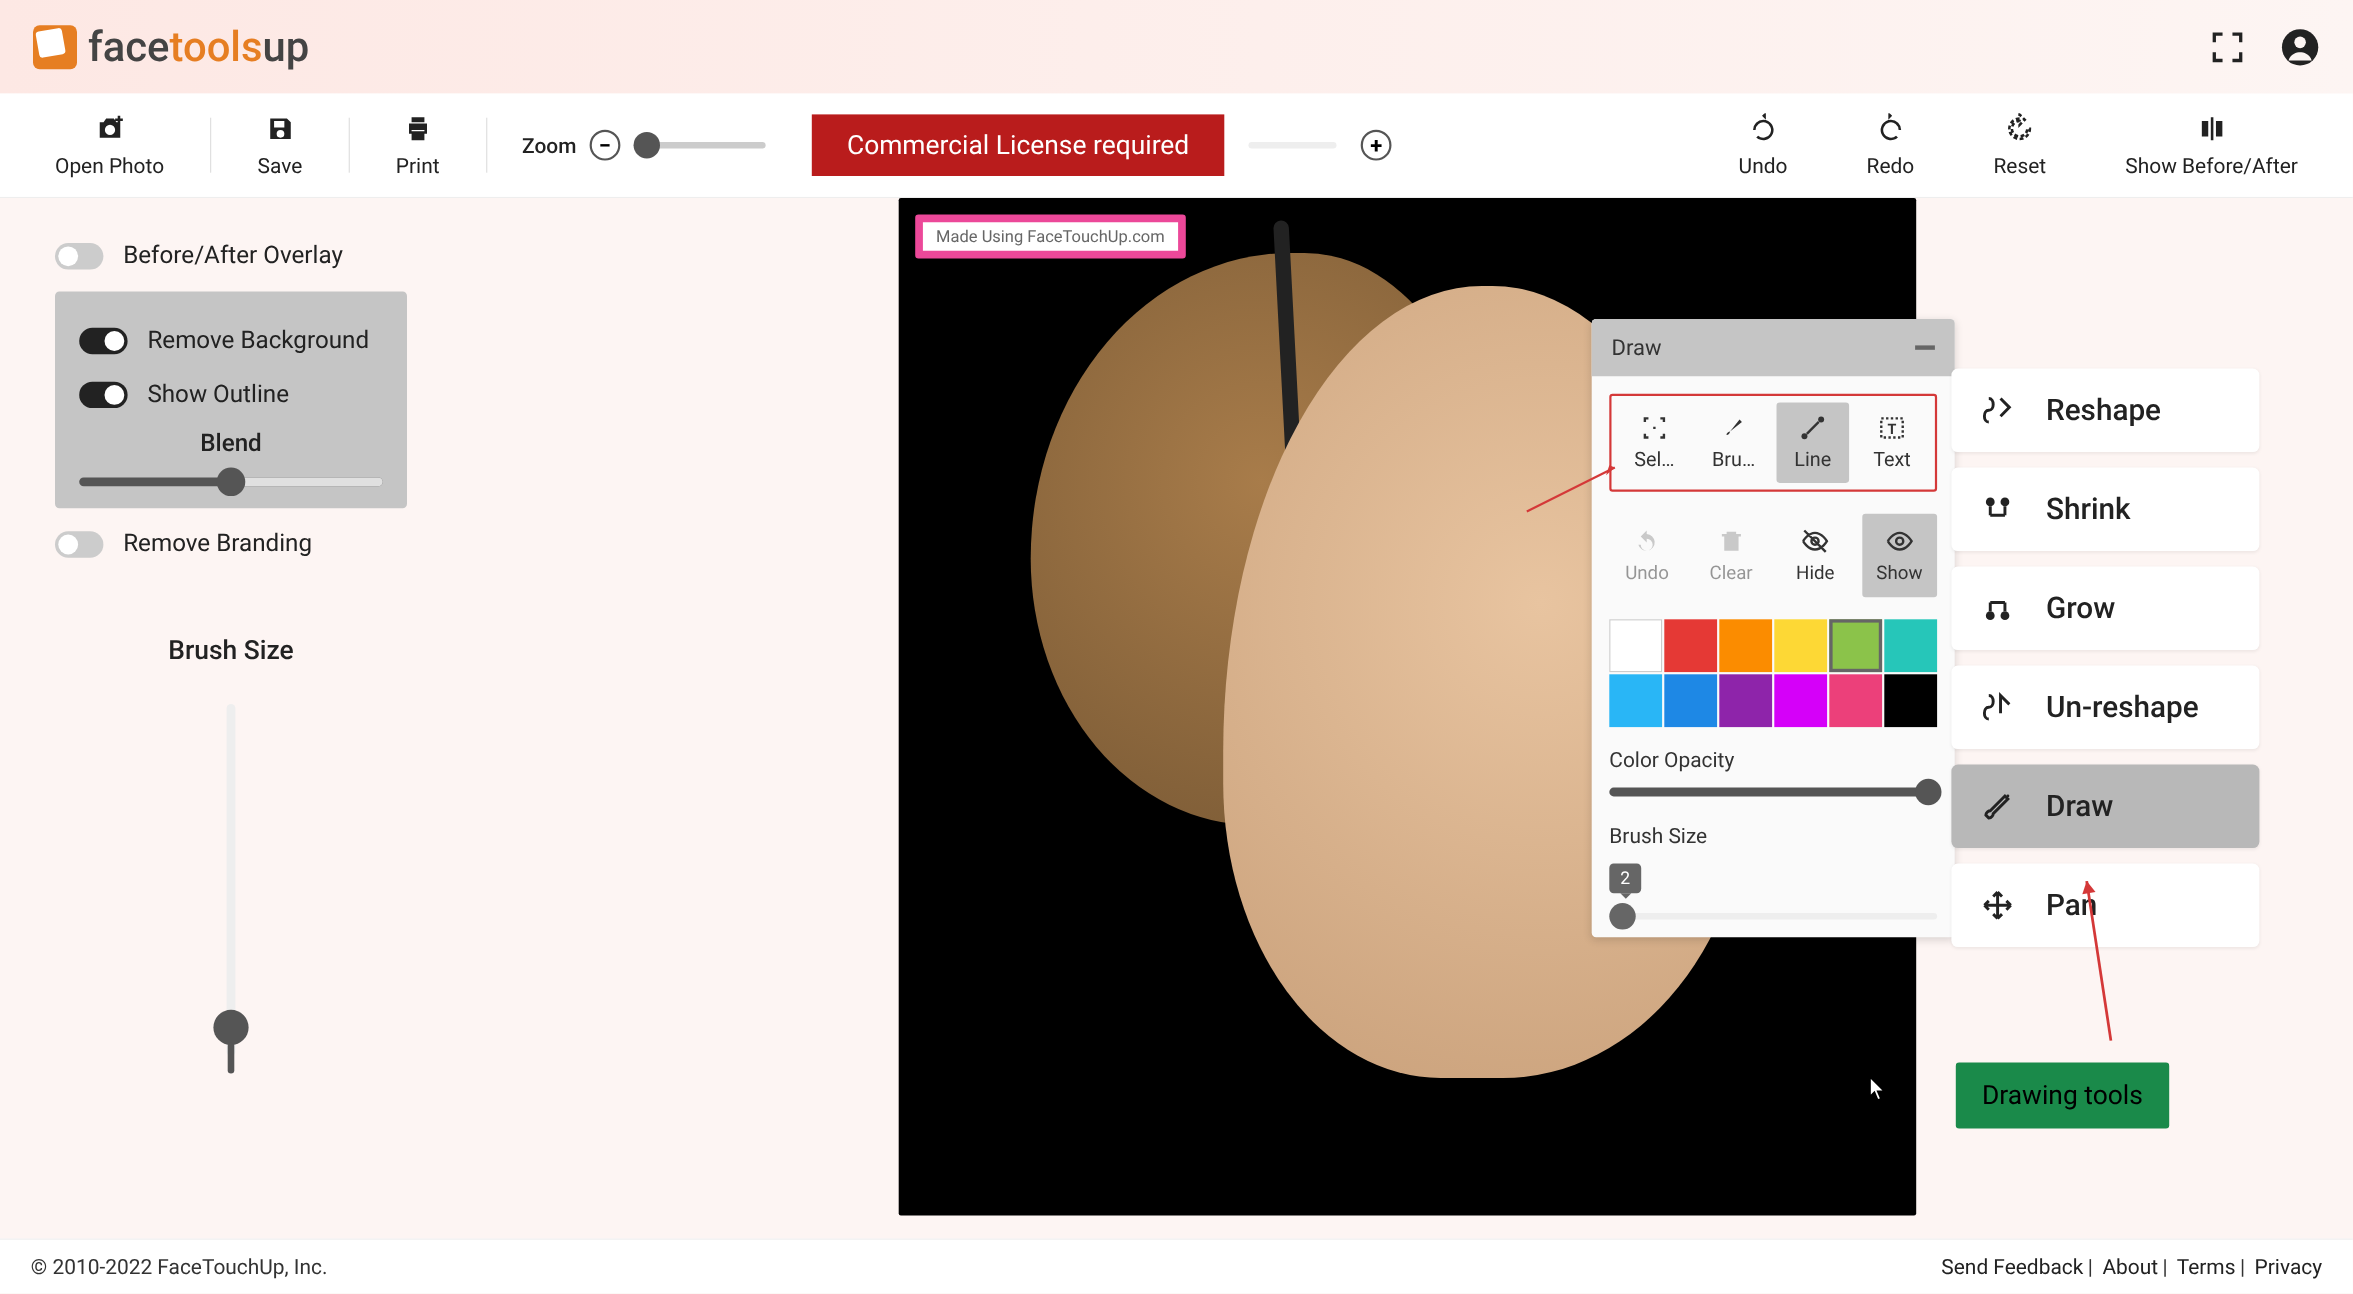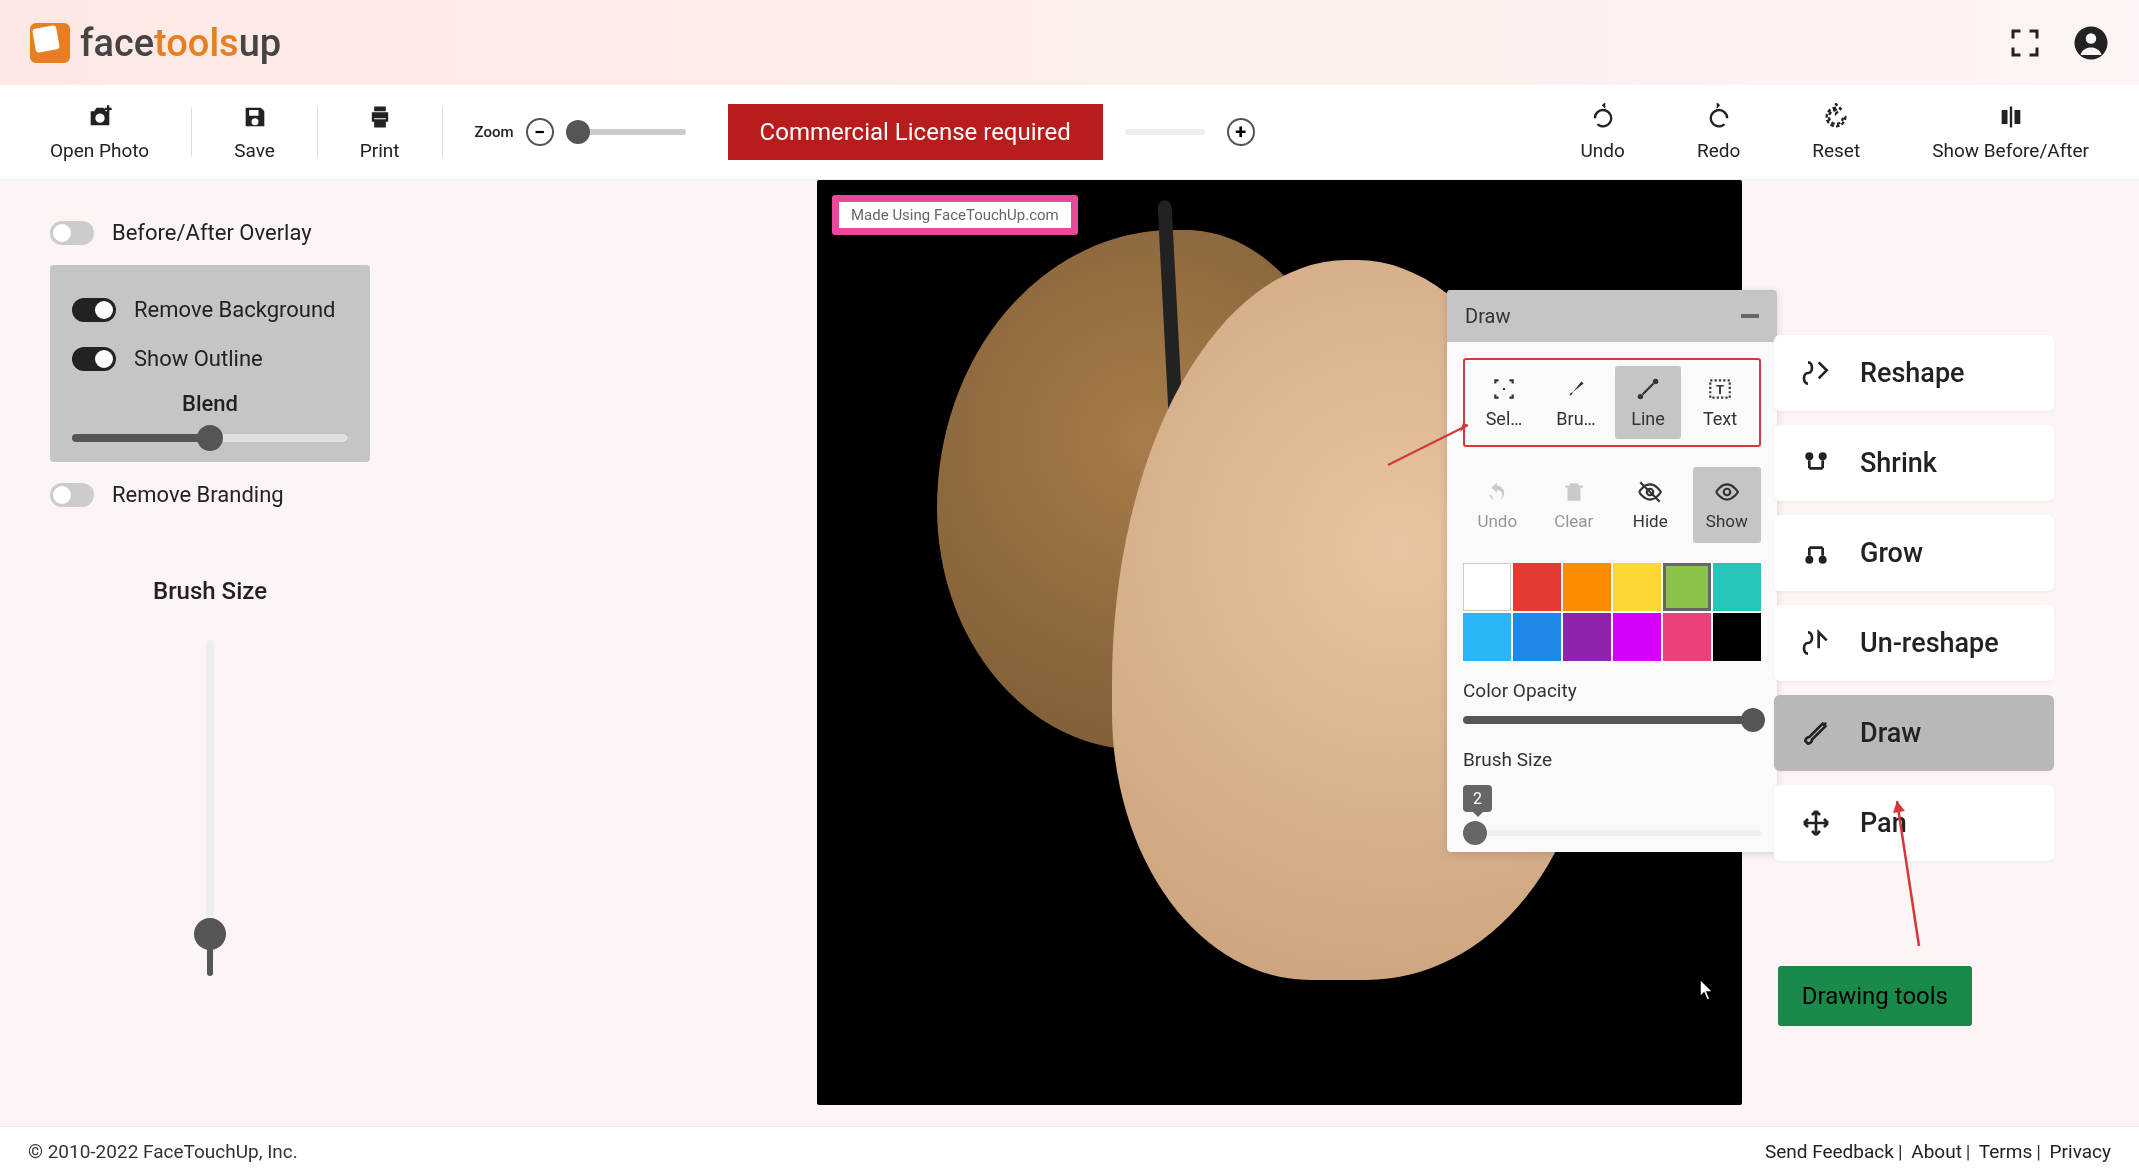--- a/index.html
+++ b/index.html
@@ -15,21 +15,21 @@
     .header-right { display: flex; gap: 30px; align-items: center; }
     .header-icon { width: 36px; height: 36px; fill: #222; cursor: pointer; }
     
     
     .toolbar { height: 95px; background: #fff; display: flex; align-items: center; padding: 0 20px; gap: 12px; border-bottom: 1px solid #eee; }
     .toolbar-item { display: flex; flex-direction: column; align-items: center; gap: 8px; padding: 0 30px; cursor: pointer; position: relative; }
     .toolbar-divider { width: 1px; height: 50px; background: #ddd; }
     .toolbar-icon { width: 28px; height: 28px; fill: #222; }
     .toolbar-label { font-size: 19px; color: #222; }
     .zoom-section { display: flex; align-items: center; gap: 12px; padding: 0 20px; }
-    .zoom-label { font-size: 15px; color: #222; font-weight: 500; }
+    .zoom-label { font-size: 19px; color: #222; font-weight: 500; }
     .zoom-btn { width: 28px; height: 28px; border: 2px solid #555; border-radius: 50%; display: flex; align-items: center; justify-content: center; cursor: pointer; font-size: 20px; font-weight: bold; background: #fff; }
     .slider-track { width: 120px; height: 6px; background: #ccc; border-radius: 3px; position: relative; }
     .slider-thumb { width: 24px; height: 24px; background: #555; border-radius: 50%; position: absolute; top: -9px; left: 0; }
     .license-badge { background: #b91c1c; color: #fff; padding: 14px 32px; font-size: 24px; margin-left: 10px; }
     .zoom-slider2 { width: 80px; height: 6px; background: #eee; border-radius: 3px; position: relative; margin: 0 10px; }
     .spacer { flex: 1; }
     
     
     .main { display: flex; height: calc(100% - 85px - 95px - 50px); }
     

